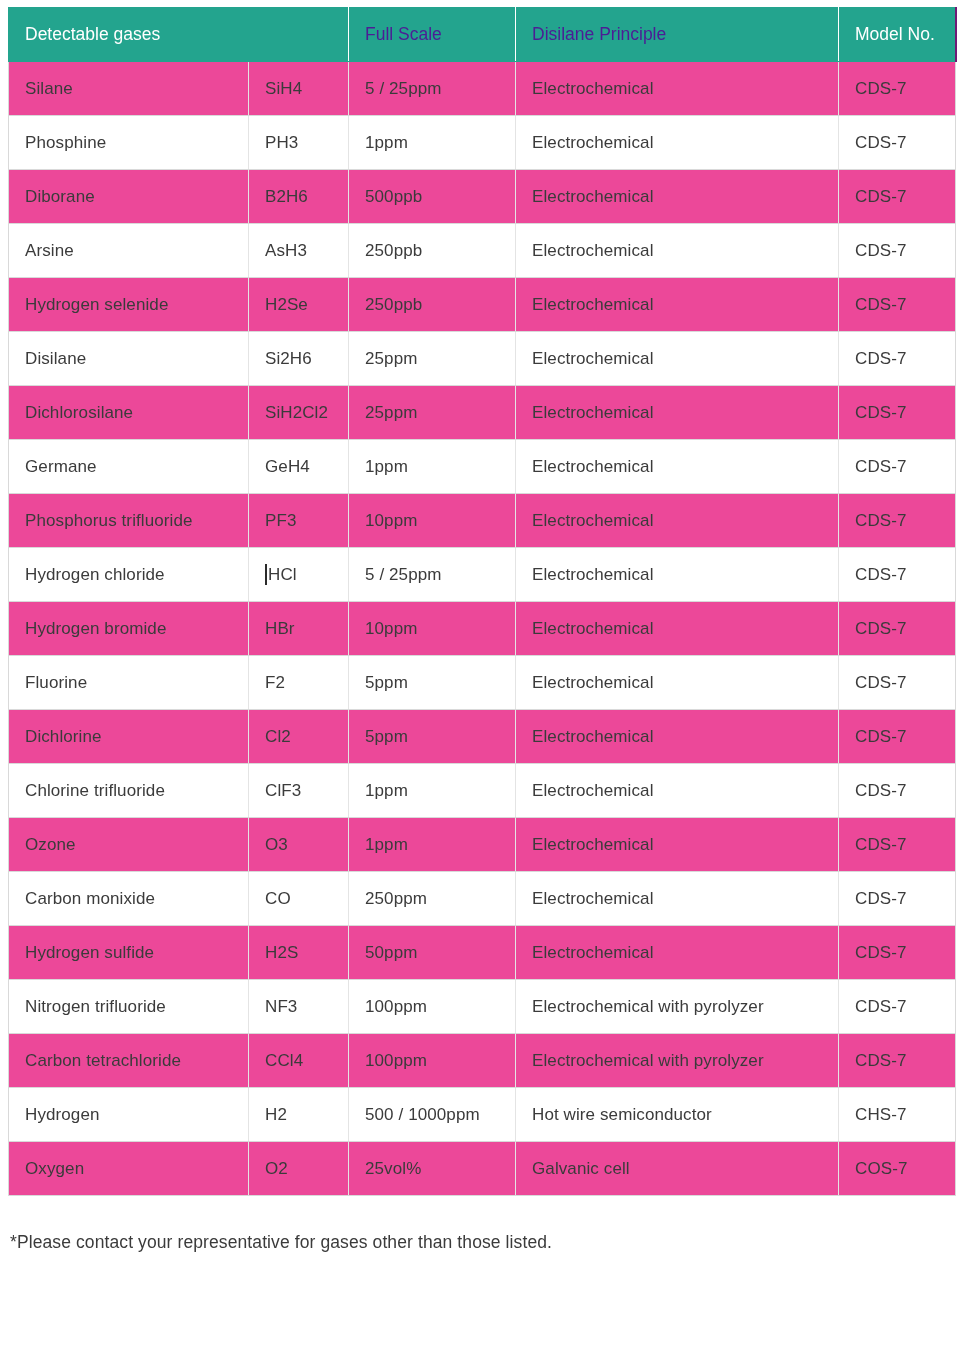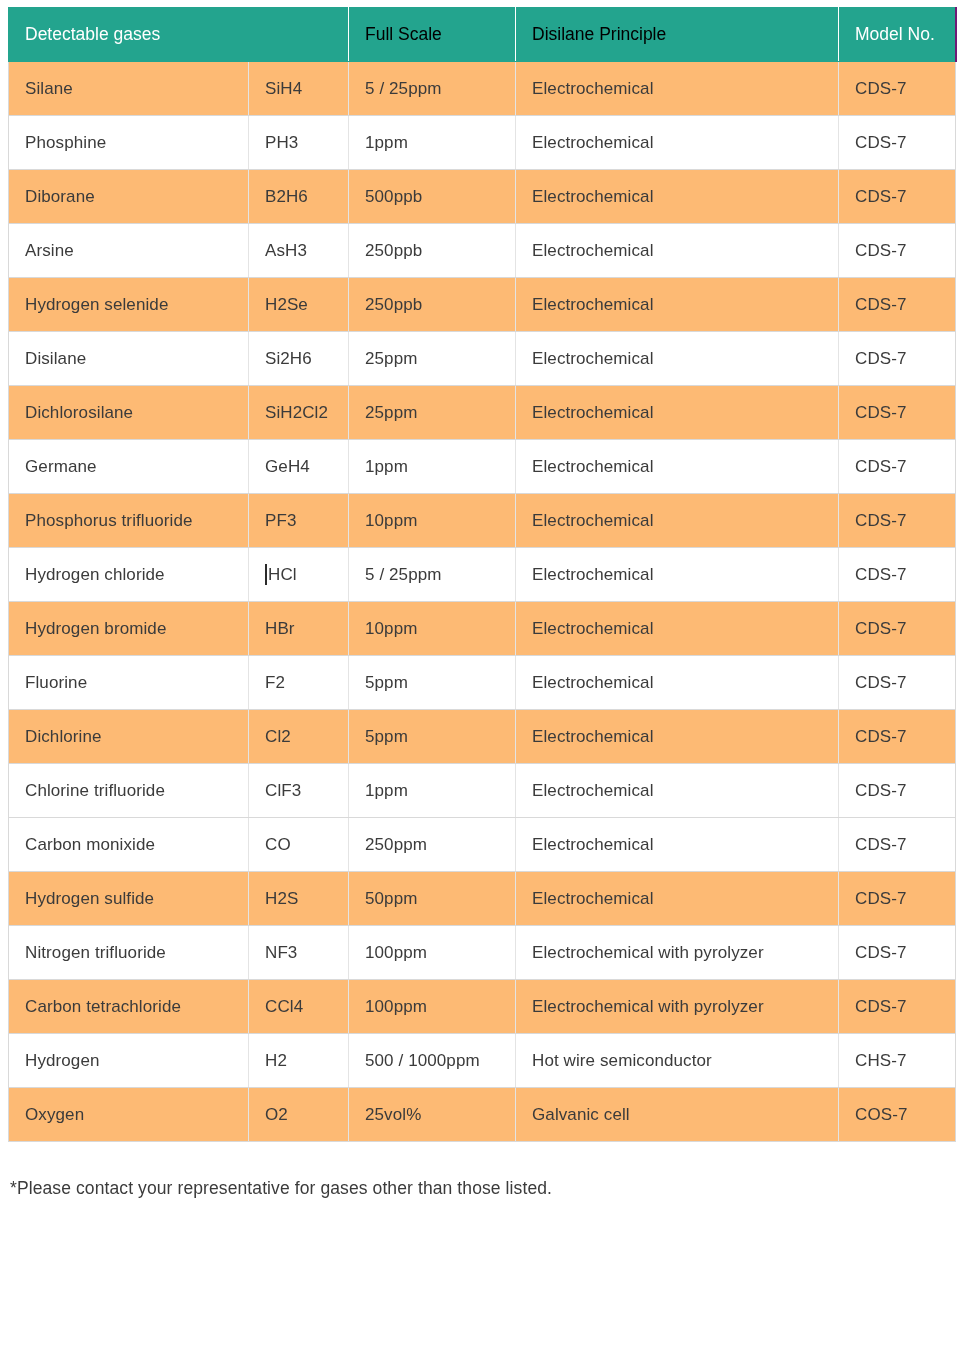--- a/index.html
+++ b/index.html
@@ -42,21 +42,21 @@
     text-align: left;
     font-weight: 400;
     font-size: 17.5px;
     border: 1px solid #23a48e;
     border-left-color: #ffffff;
     border-right-color: #ffffff;
     vertical-align: middle;
     white-space: nowrap;
   }
   thead th.th-light { color: #ffffff; }
-  thead th.th-dark  { color: #000000; }
+  thead th.th-dark  { color: #4c1d95; }
   thead th:first-child { border-left: 1px solid #23a48e; }
   thead th:last-child  { border-right: 2px solid #701a75; }
 
   tbody td {
     height: 53px;
     padding: 0 16px;
     border-top: 1px solid #d9d9d9;
     border-bottom: 1px solid #d9d9d9;
     border-left: 1px solid #e4e4e4;
     border-right: 1px solid #e4e4e4;
@@ -64,21 +64,21 @@
     color: #3b3b3b;
     font-size: 17px;
     letter-spacing: 0.1px;
     white-space: nowrap;
     overflow: hidden;
     text-overflow: ellipsis;
   }
   tbody td:first-child { border-left: 1px solid #d9d9d9; }
   tbody td:last-child  { border-right: 1px solid #d9d9d9; }
 
-  tbody tr.row-shaded td { background: #fdba74; }
+  tbody tr.row-shaded td { background: #ec4899; }
   tbody tr.row-plain  td { background: #ffffff; }
 
   td.cell-caret {
     position: relative;
   }
   td.cell-caret .caret {
     display: inline-block;
     width: 0;
     border-left: 2px solid #2b2b2b;
     height: 21px;
@@ -207,20 +207,27 @@
           <td>Electrochemical</td>
           <td>CDS-7</td>
         </tr>
         <tr class="row-plain">
           <td>Chlorine trifluoride</td>
           <td>ClF3</td>
           <td>1ppm</td>
           <td>Electrochemical</td>
           <td>CDS-7</td>
         </tr>
+        <tr class="row-shaded">
+          <td>Ozone</td>
+          <td>O3</td>
+          <td>1ppm</td>
+          <td>Electrochemical</td>
+          <td>CDS-7</td>
+        </tr>
         <tr class="row-plain">
           <td>Carbon monixide</td>
           <td>CO</td>
           <td>250ppm</td>
           <td>Electrochemical</td>
           <td>CDS-7</td>
         </tr>
         <tr class="row-shaded">
           <td>Hydrogen sulfide</td>
           <td>H2S</td>

